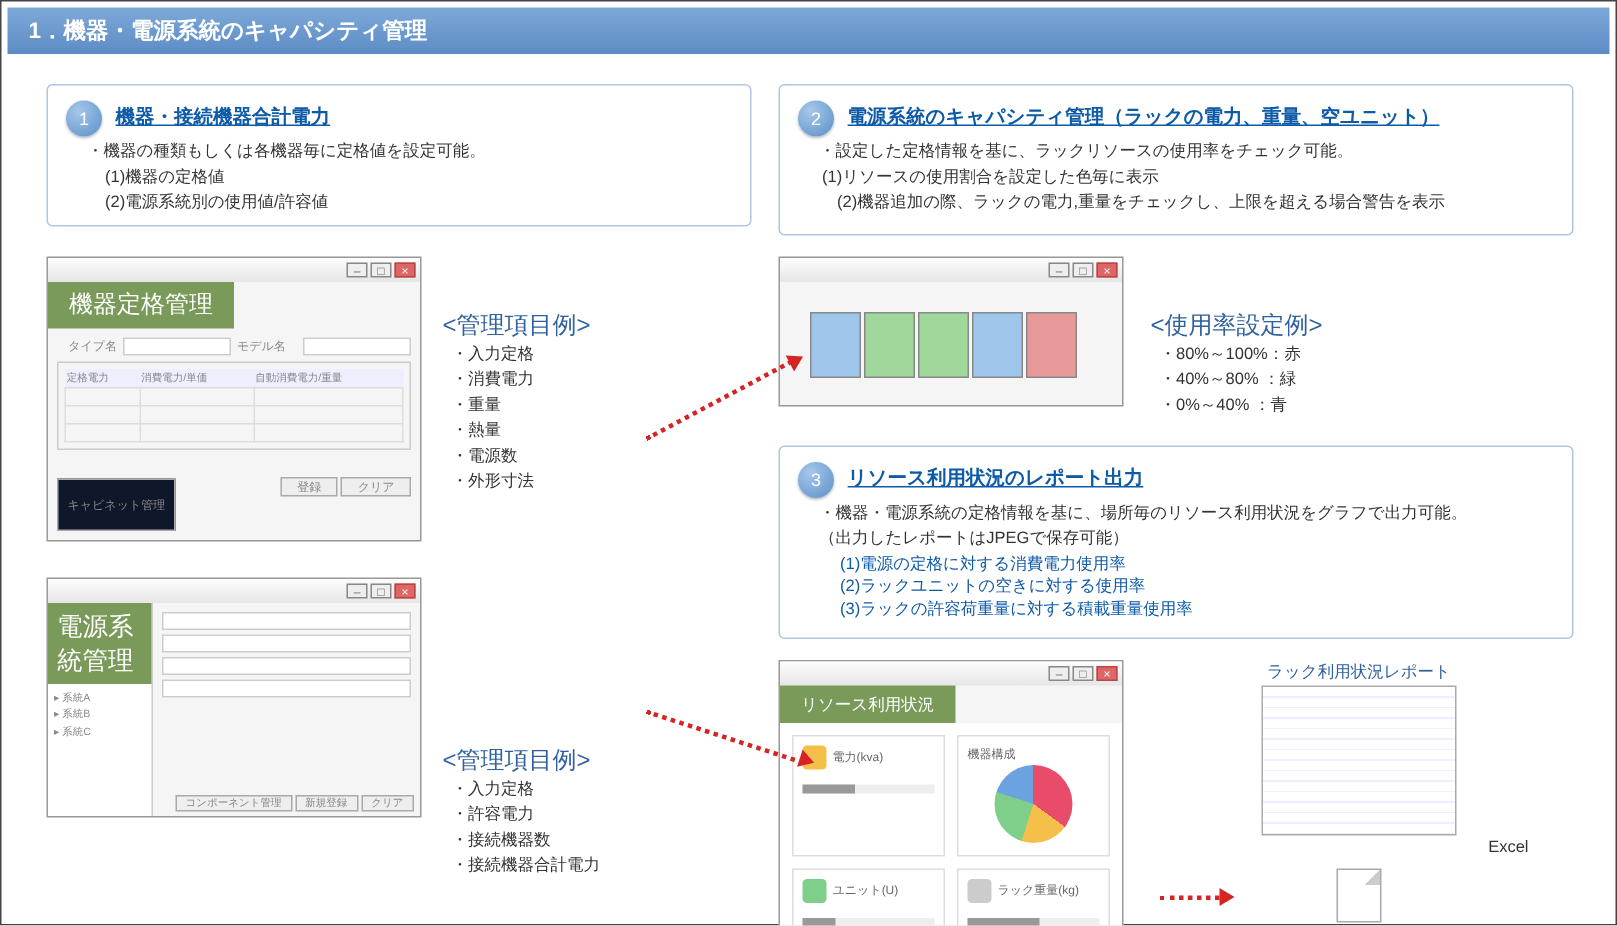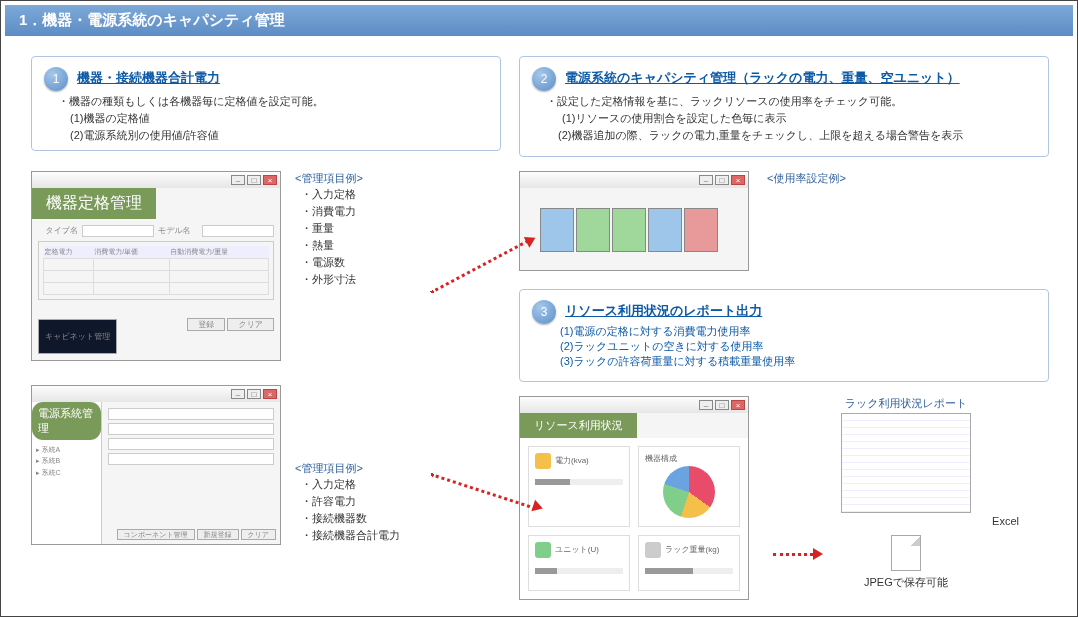--- a/index.html
+++ b/index.html
@@ -78,21 +78,22 @@
   .mock-titlebar .wbtn.close { background:#d66; color:#fff; border-color:#b44; }
   .green-tab {
     background: #7a9a5a;
     color: #fff;
     font-size: 16px;
     padding: 5px 14px;
     display: inline-block;
   }
   .panel-label {
     color: #30619e;
-    font-size: 11px;
+    font-size: 16px;
+    margin-top: 36px;
   }
   .panel-items { margin-left: 6px; line-height: 1.55; }
 
   .rack-cells { display:flex; gap:2px; padding:20px; }
   .rack { width:34px; height:44px; border:1px solid #888; background:#9dc6ea; font-size:7px; text-align:center; padding-top:3px; }
   .rack.green { background:#9fd89a; }
   .rack.red { background:#e89a9a; }
 
   .dashboard {
     background:#fff; display:grid; grid-template-columns:1fr 1fr; gap:8px; padding:8px; font-size:8px;
@@ -207,21 +208,21 @@
 
     <div style="display:flex; gap:14px; margin-top:24px;">
       <div class="mock-window" style="width:250px;height:160px;">
         <div class="mock-titlebar">
           <div class="wbtn">–</div>
           <div class="wbtn">□</div>
           <div class="wbtn close">×</div>
         </div>
         <div style="display:flex;height:calc(100% - 16px);">
           <div style="width:70px;background:#fff;border-right:1px solid #ccc;">
-            <div class="green-tab" style="font-size:11px;padding:4px 6px;border-radius:11px;">電源系統管理</div>
+            <div class="green-tab" style="font-size:17px;padding:4px 6px;">電源系統管理</div>
             <div style="padding:4px;font-size:7px;color:#888;line-height:1.6;">▸ 系統A<br>▸ 系統B<br>▸ 系統C</div>
           </div>
           <div style="flex:1;padding:6px;font-size:7px;color:#888;position:relative;">
             <div style="border:1px solid #ccc;height:12px;margin-bottom:3px;background:#fff;"></div>
             <div style="border:1px solid #ccc;height:12px;margin-bottom:3px;background:#fff;"></div>
             <div style="border:1px solid #ccc;height:12px;margin-bottom:3px;background:#fff;"></div>
             <div style="border:1px solid #ccc;height:12px;margin-bottom:3px;background:#fff;"></div>
             <div style="position:absolute;bottom:4px;right:4px;">
               <span style="border:1px solid #aaa;padding:1px 6px;background:#eee;">コンポーネント管理</span>
               <span style="border:1px solid #aaa;padding:1px 6px;background:#eee;">新規登録</span>
@@ -243,21 +244,21 @@
   </div>
 
   <div class="col-right">
     <div class="box">
       <div>
         <span class="num-badge">2</span>
         <span class="section-head">電源系統のキャパシティ管理（ラックの電力、重量、空ユニット）</span>
       </div>
       <div class="desc">
         <div>・設定した定格情報を基に、ラックリソースの使用率をチェック可能。</div>
-        <div style="margin-left:16px;">(1)リソースの使用割合を設定した色毎に表示</div>
+        <div style="margin-left:2px;">(1)リソースの使用割合を設定した色毎に表示</div>
         <div style="margin-left:12px;">(2)機器追加の際、ラックの電力,重量をチェックし、上限を超える場合警告を表示</div>
       </div>
     </div>
 
     <div style="display:flex;gap:18px;margin-top:14px;align-items:flex-start;">
       <div class="mock-window" style="width:230px;height:100px;">
         <div class="mock-titlebar">
           <div class="wbtn">–</div>
           <div class="wbtn">□</div>
           <div class="wbtn close">×</div>
@@ -265,27 +266,36 @@
         <div class="rack-cells">
           <div class="rack"></div>
           <div class="rack green"></div>
           <div class="rack green"></div>
           <div class="rack"></div>
           <div class="rack red"></div>
         </div>
       </div>
       <div>
         <div class="panel-label">&lt;使用率設定例&gt;</div>
+        <div class="panel-items legend-row">
+          <div>・80%～100%：赤</div>
+          <div>・40%～80% ：緑</div>
+          <div>・0%～40%  ：青</div>
+        </div>
       </div>
     </div>
 
     <div class="box" style="margin-top:18px;">
       <div>
         <span class="num-badge">3</span>
         <span class="section-head">リソース利用状況のレポート出力</span>
+      </div>
+      <div class="desc">
+        <div>・機器・電源系統の定格情報を基に、場所毎のリソース利用状況をグラフで出力可能。</div>
+        <div>（出力したレポートはJPEGで保存可能）</div>
       </div>
       <div class="sub-blue">
         <div class="row">(1)電源の定格に対する消費電力使用率</div>
         <div class="row">(2)ラックユニットの空きに対する使用率</div>
         <div class="row">(3)ラックの許容荷重量に対する積載重量使用率</div>
       </div>
     </div>
 
     <div style="display:flex;gap:14px;margin-top:14px;align-items:flex-start;">
 

